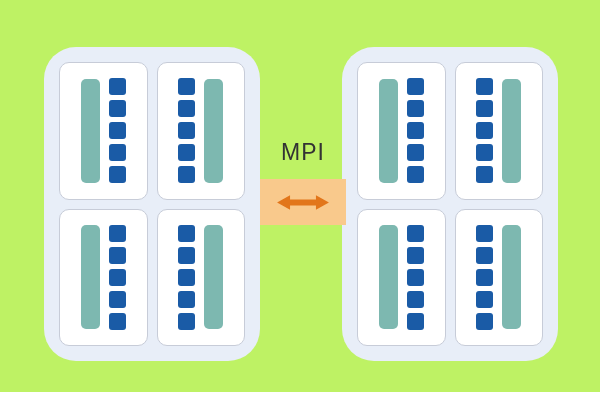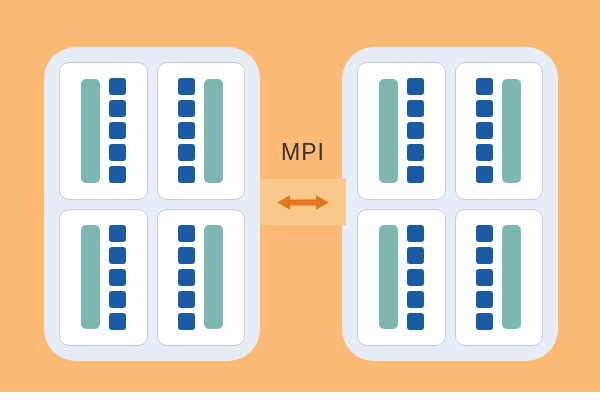--- a/index.html
+++ b/index.html
@@ -1,17 +1,17 @@
 <!DOCTYPE html>
 <html style="--node-fill: #e8eef8; --socket-fill: #ffffff; --socket-border: #c7ccd8; --memory-bar: #7db8b0; --core: #1a5ba6; --link-fill: #f9c98c; --link-arrow: #e2761b; --label-text: #333333;"><head>
 <meta charset="utf-8">
 <style>
   html,body{margin:0;padding:0;background:#ffffff;}
   .canvas{
-    position:relative;width:600px;height:392px;background:#fdba74;
+    position:relative;width:600px;height:392px;background:#bef264;
     font-family:"Liberation Sans",sans-serif;overflow:hidden;
   }
   .node{
     position:absolute;top:47px;width:216px;height:314px;
     background:var(--node-fill,#e8eef8);border-radius:32px;
     display:grid;grid-template-columns:1fr 1fr;grid-template-rows:1fr 1fr;
     gap:9px;padding:15px;box-sizing:border-box;
   }
   .node-left{left:44px;}
   .node-right{left:342px;}

